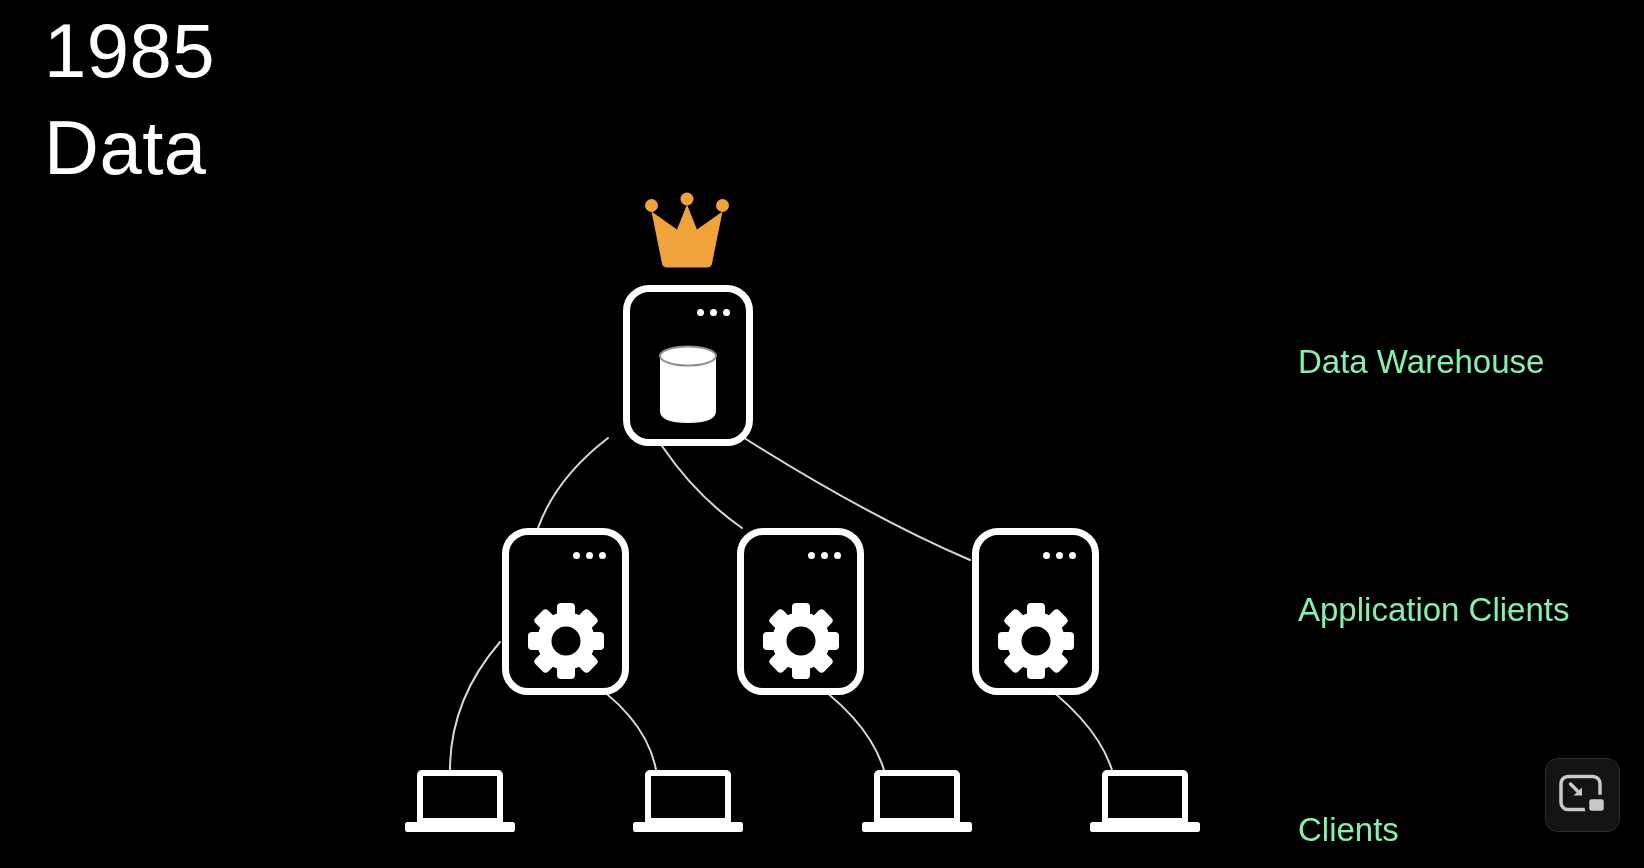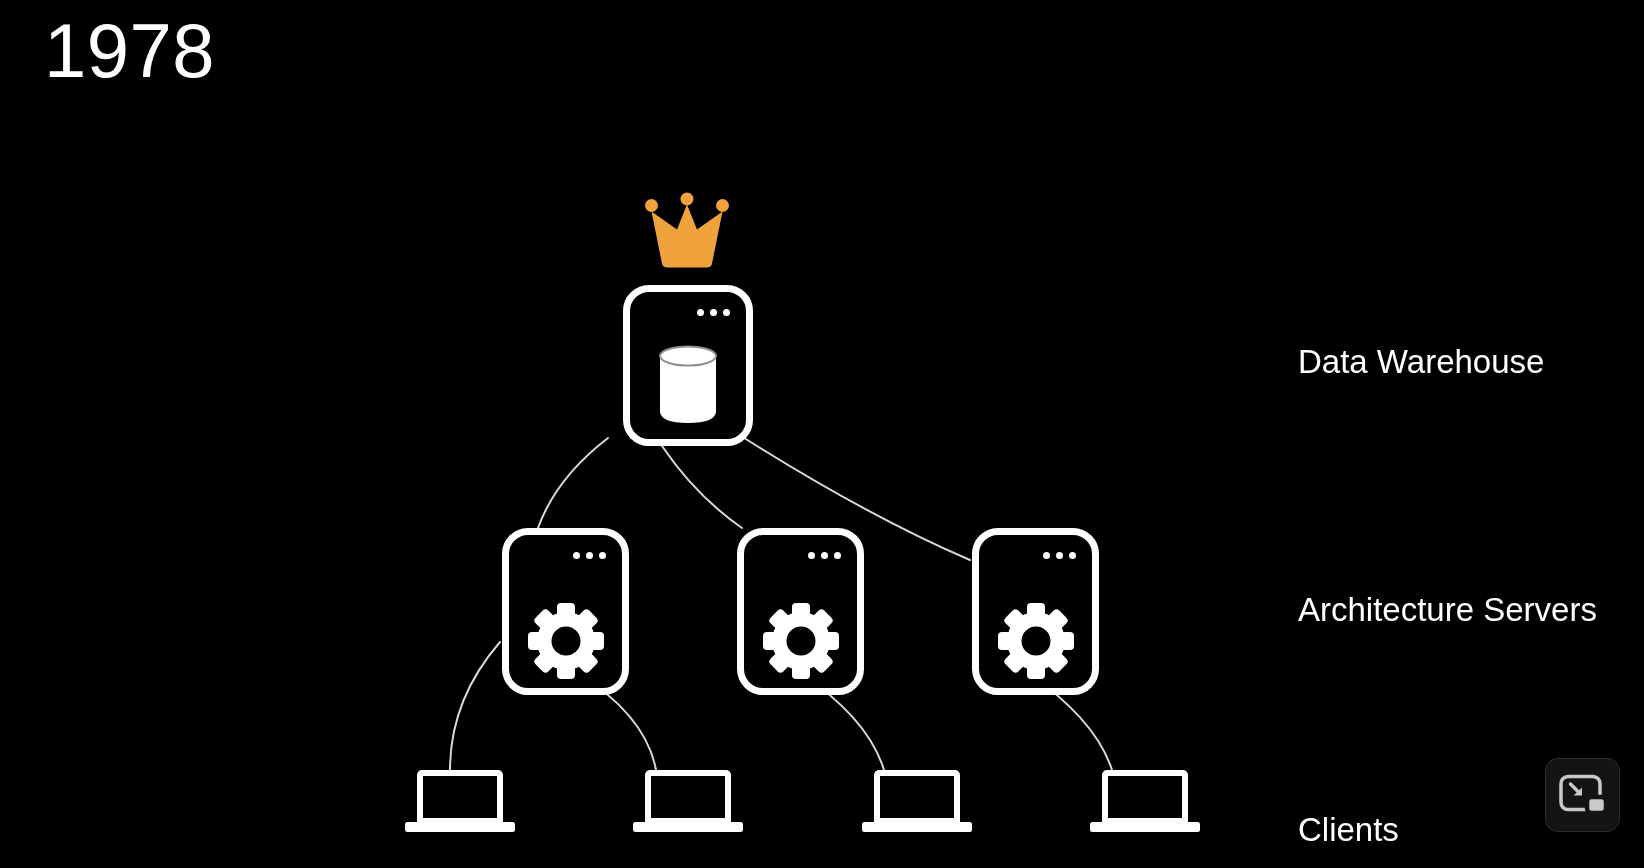--- a/index.html
+++ b/index.html
@@ -15,21 +15,21 @@
   .title{
     position:absolute;left:44px;top:2px;
     color:#fff;font-size:76px;line-height:97px;
     font-weight:400;letter-spacing:0.5px;
   }
   .title div{white-space:nowrap;}
 
   
   .tier-label{
     position:absolute;left:1298px;
-    color:#ffffff;font-size:33px;line-height:40px;
+    color:#86efac;font-size:33px;line-height:40px;
     font-weight:400;white-space:nowrap;
   }
   .tier-label.warehouse{top:342px;}
   .tier-label.appservers{top:590px;}
   .tier-label.clients{top:778px;margin-top:32px;}
 
   
   .wires{position:absolute;left:0;top:0;width:1644px;height:868px;pointer-events:none;}
 
   
@@ -74,21 +74,22 @@
     display:flex;align-items:center;justify-content:center;
     box-sizing:border-box;cursor:pointer;
   }
 </style>
 </head>
 <body>
 
 <div class="stage">
 
   <div class="title">
-    <div>1978</div>
+    <div>1985</div>
+    <div>Data</div>
   </div>
 
   <svg class="wires" viewBox="0 0 1644 868">
     <g fill="none" stroke-width="2" stroke-linecap="round" stroke="#d8d8d8">
       <path d="M608,438 Q556,478 538,528"></path>
       <path d="M662,446 Q696,496 742,528"></path>
       <path d="M716,420 Q858,512 970,560"></path>
       <path d="M500,642 Q450,700 450,770"></path>
       <path d="M578,673 Q646,716 656,770"></path>
       <path d="M800,673 Q868,718 884,770"></path>
@@ -182,21 +183,21 @@
   <div class="laptop c3">
     <div class="screen"></div>
     <div class="base"></div>
   </div>
   <div class="laptop c4">
     <div class="screen"></div>
     <div class="base"></div>
   </div>
 
   <div class="tier-label warehouse">Data Warehouse</div>
-  <div class="tier-label appservers">Architecture Servers</div>
+  <div class="tier-label appservers">Application Clients</div>
   <div class="tier-label clients">Clients</div>
 
   <div class="pip-btn">
     <svg width="50" height="44" viewBox="0 0 50 44">
       <rect x="3" y="3.5" width="39" height="33" rx="7" fill="none" stroke="#c9c9c9" stroke-width="3.5"></rect>
       <line x1="12.5" y1="11" x2="21.5" y2="20" stroke="#c9c9c9" stroke-width="3.5" stroke-linecap="round"></line>
       <polygon points="24,22.5 24,14.5 15.5,22.5" fill="#c9c9c9"></polygon>
       <rect x="29" y="24" width="19" height="16" rx="4.5" fill="#c9c9c9" stroke="#141414" stroke-width="4.5"></rect>
     </svg>
   </div>

